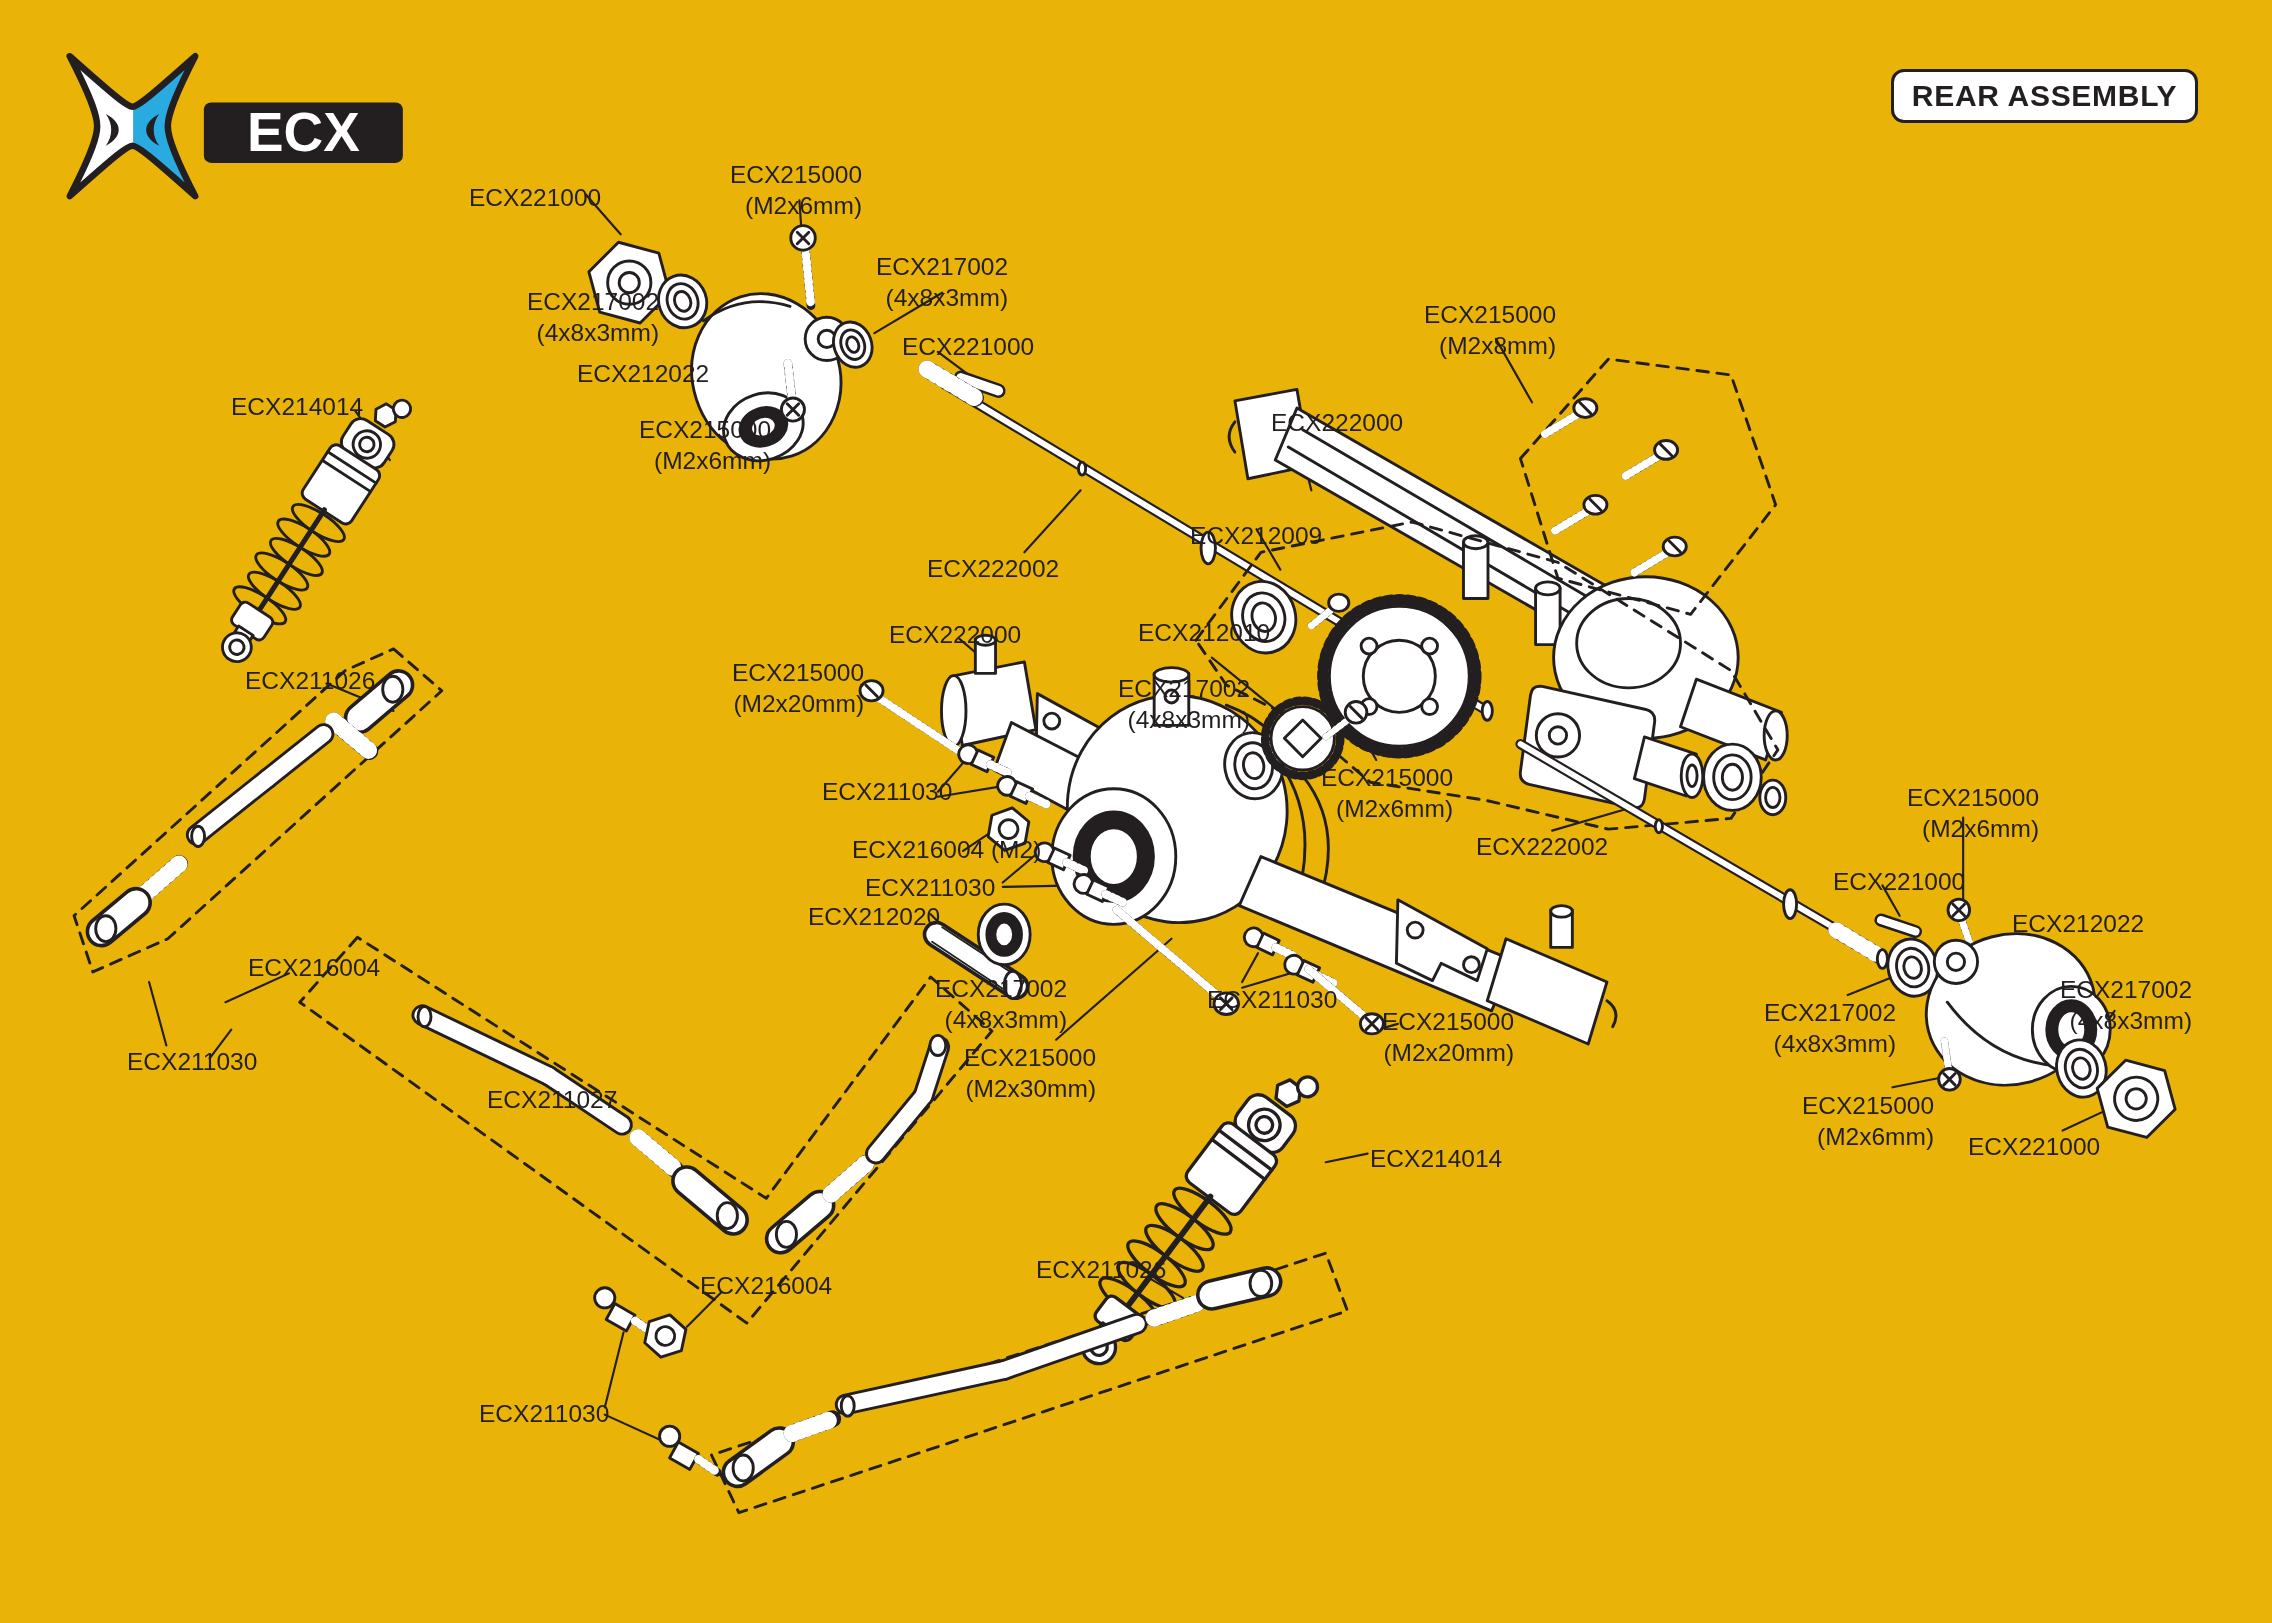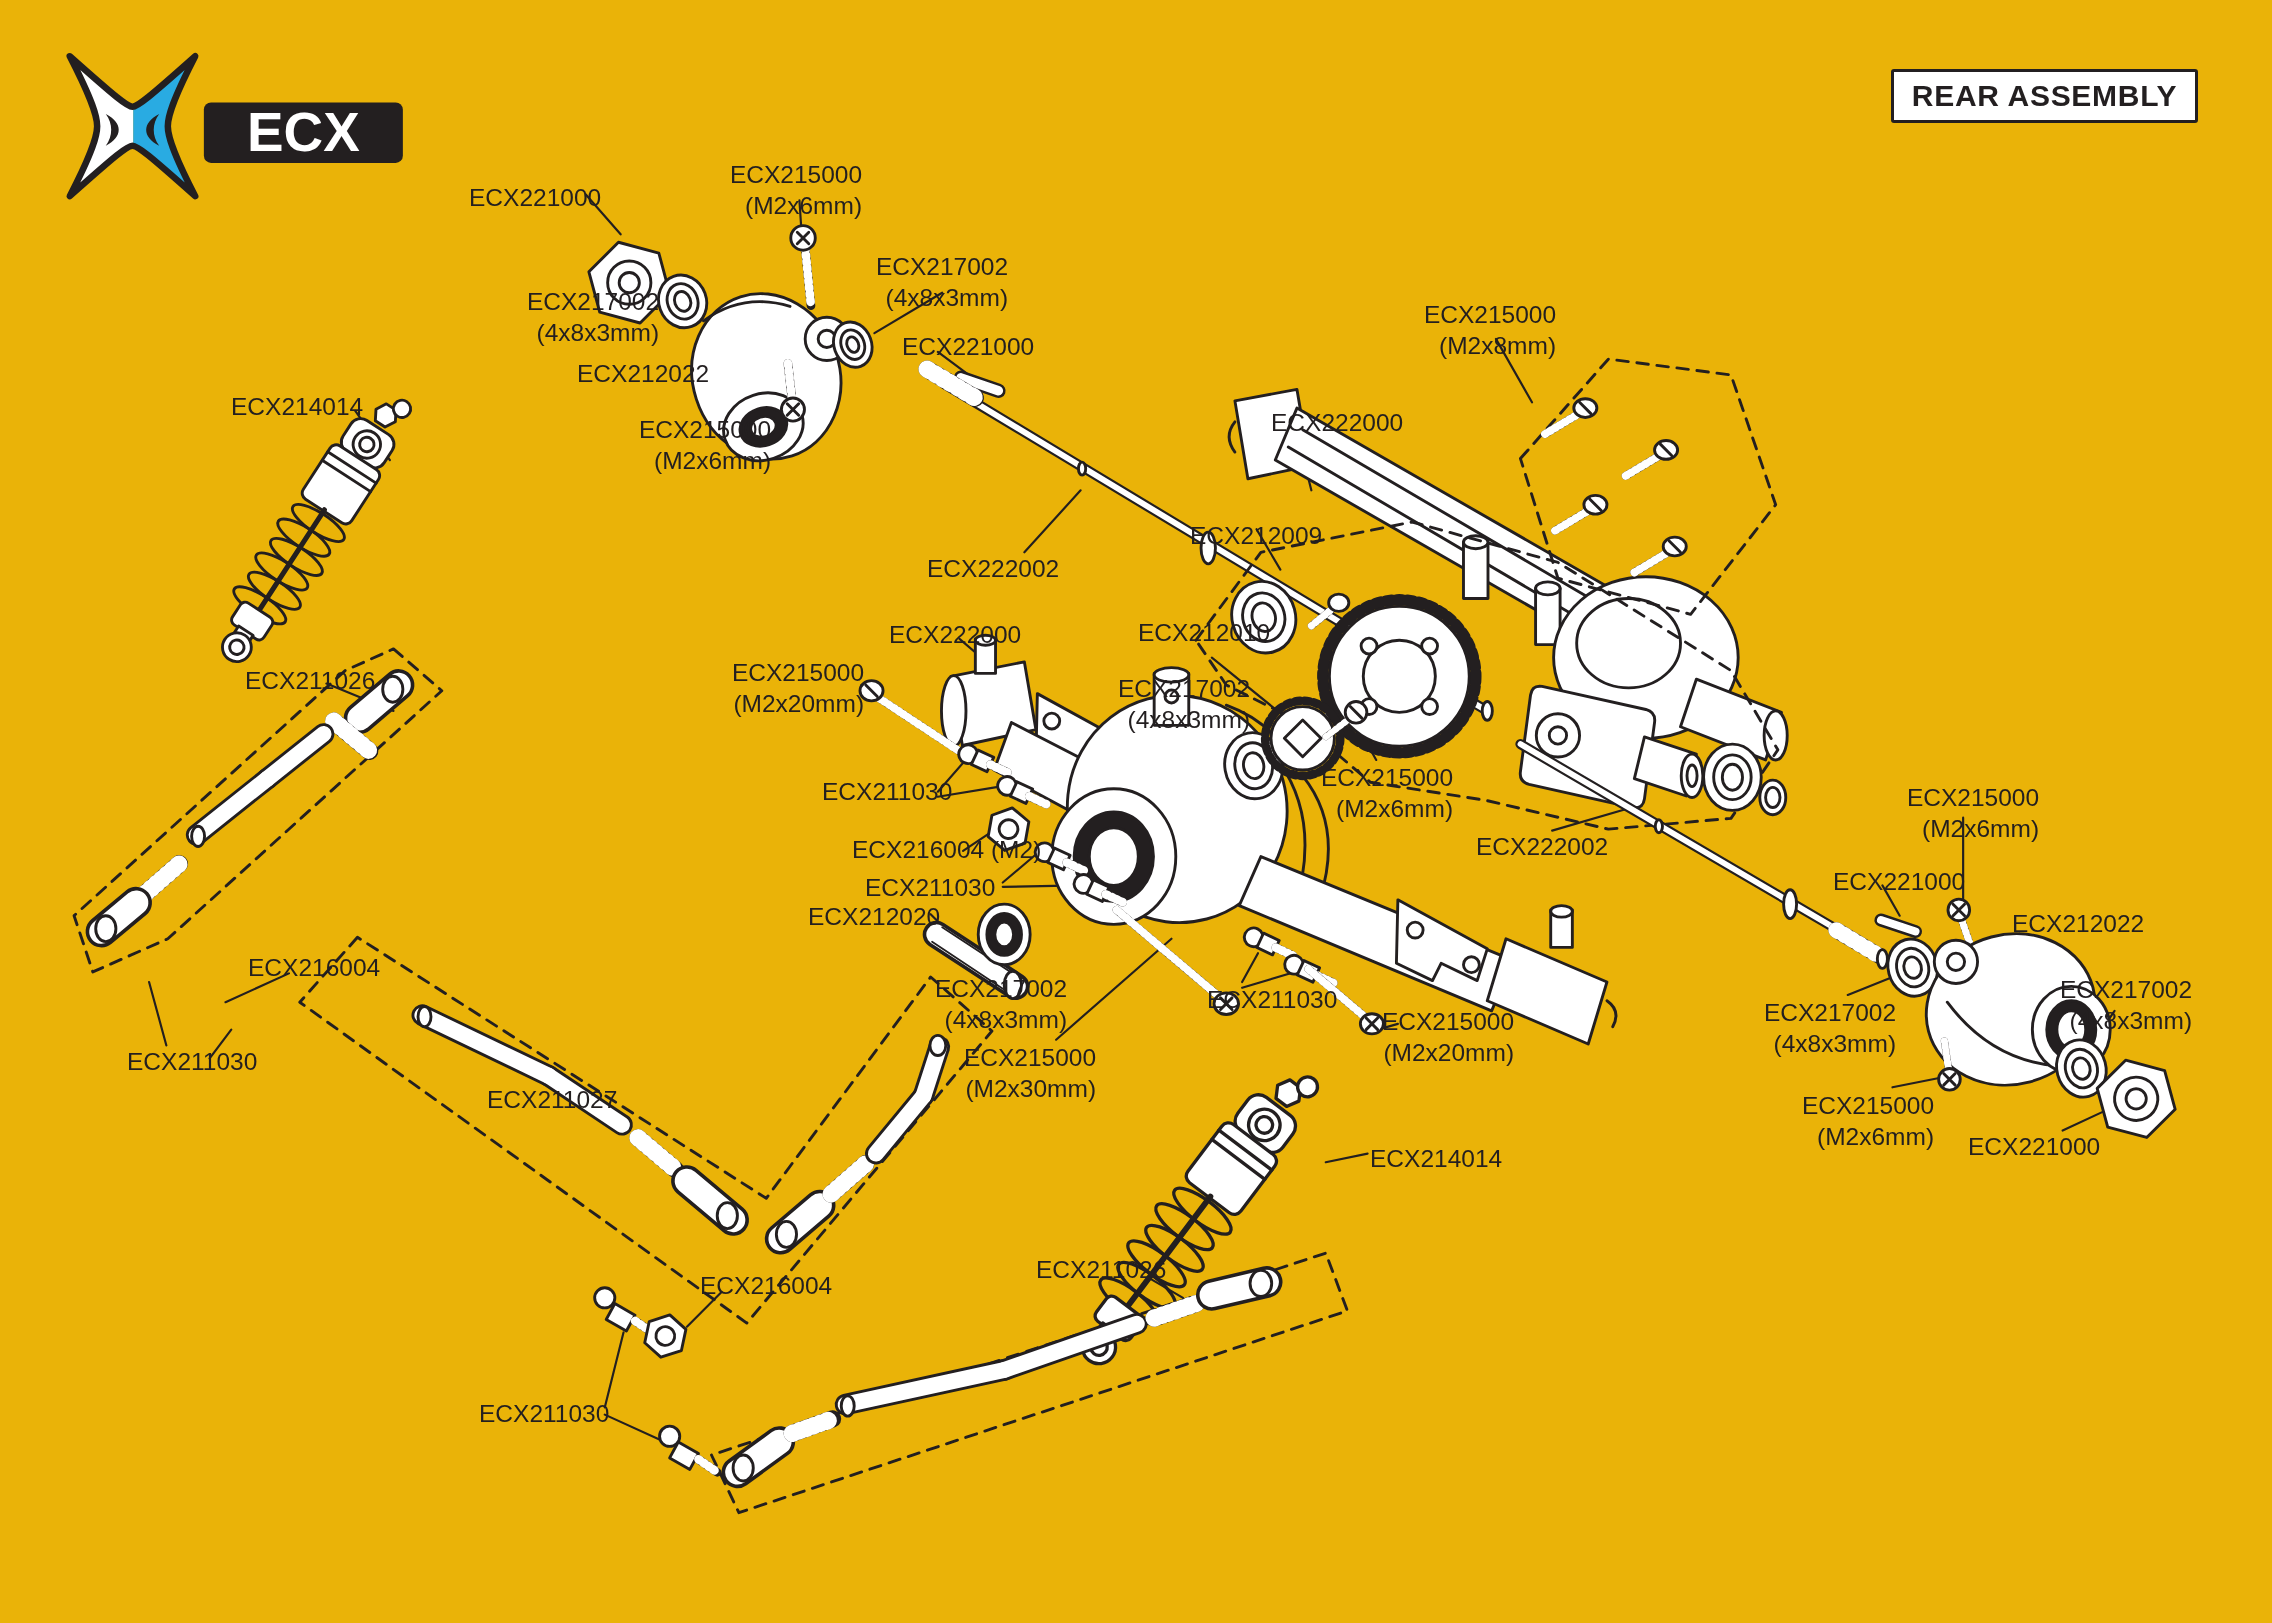--- a/index.html
+++ b/index.html
@@ -4,21 +4,21 @@
 <style>
   html,body{margin:0;padding:0;background:#fff;}
   #stage{position:relative;width:2273px;height:1623px;background:#eab308;overflow:hidden;
          font-family:"Liberation Sans",sans-serif;color:#231f20;}
   #diagram-svg{position:absolute;left:0;top:0;width:2273px;height:1623px;}
   .lbl{position:absolute;font-size:24.5px;line-height:1.26;white-space:nowrap;color:#231f20;
        font-family:"Liberation Sans",sans-serif;}
   .lbl.c{transform:translateX(-50%);text-align:right;}
   .lbl span{display:block;}
   .title-box{position:absolute;left:1891px;top:69px;width:301px;height:48px;border:3.6px solid #231f20;
-       border-radius:3px;background:#fff;display:flex;align-items:center;justify-content:center;
+       border-radius:13px;background:#fff;display:flex;align-items:center;justify-content:center;
        font-size:30px;font-weight:bold;letter-spacing:0.7px;}
   .footer-box{position:absolute;left:87px;top:1516px;width:472px;height:40px;background:#231f20;
        border-radius:10px;color:#fff;font-size:22.4px;font-weight:bold;display:flex;align-items:center;
        padding-left:13px;box-sizing:border-box;white-space:nowrap;}
 </style>
 </head>
 <body>
 
 <div id="stage">
 

